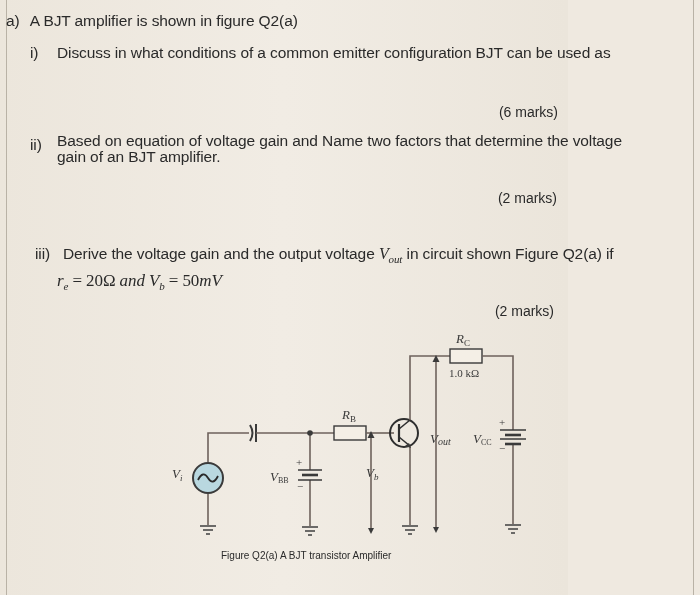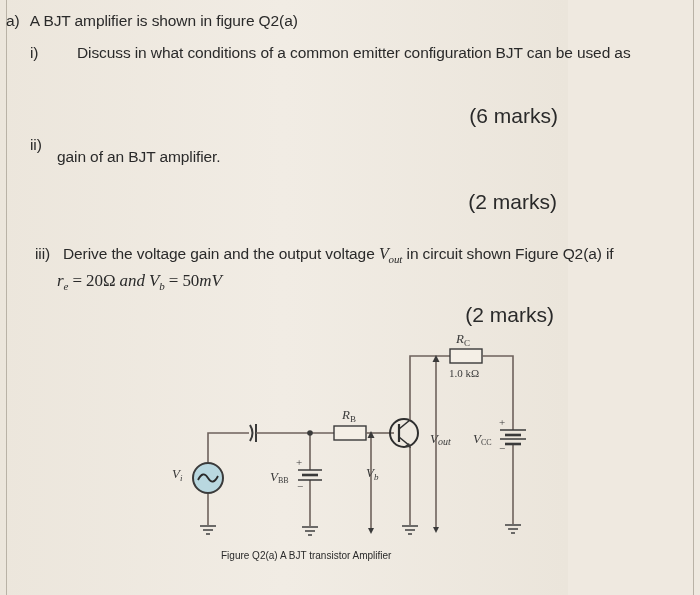--- a/index.html
+++ b/index.html
@@ -9,44 +9,45 @@
     font-family:"Liberation Sans", sans-serif;
     color:#2a2a2a;
     position:relative;
   }
   .page {
     position:absolute; left:0; top:0; width:568px; height:595px;
     background:linear-gradient(90deg,#ece6dc 0%,#f1ece4 50%,#ebe5db 100%);
   }
   .edge-line { position:absolute; top:0; bottom:0; width:1px; background:#b9b2a6; }
   .txt { position:absolute; font-size:15.5px; white-space:nowrap; letter-spacing:-0.1px; }
-  .marks { position:absolute; font-size:21px; white-space:nowrap; }
+  .marks { position:absolute; font-size:14px; white-space:nowrap; }
   .math { font-family:"Liberation Serif","DejaVu Serif", serif; font-style:italic; font-size:17px; }
   .math .up { font-style:normal; }
   sub { font-size:11px; }
   svg text { font-family:"Liberation Serif","DejaVu Serif", serif; }
   .caption { position:absolute; font-size:10px; white-space:nowrap; }
 </style>
 </head>
 <body>
 
 <div class="page">
   <div class="edge-line" style="left:6px;"></div>
   <div class="edge-line" style="left:693px;"></div>
 
   <div class="txt" style="left:6px; top:12px;">
     <span>a)</span>
     <span style="margin-left:6px;">A BJT amplifier is shown in figure Q2(a)</span>
   </div>
 
   <div class="txt" style="left:30px; top:44px;">i)</div>
-  <div class="txt" style="left:57px; top:44px;margin-left:20px;">Discuss in what conditions of a common emitter configuration BJT can be used as</div>
+  <div class="txt" style="left:57px; top:44px;">Discuss in what conditions of a common emitter configuration BJT can be used as</div>
   <div class="marks" style="right:10px; top:104px;">(6 marks)</div>
 
   <div class="txt" style="left:30px; top:136px;">ii)</div>
+  <div class="txt" style="left:57px; top:132px;">Based on equation of voltage gain and Name two factors that determine the voltage</div>
   <div class="txt" style="left:57px; top:148px;">gain of an BJT amplifier.</div>
   <div class="marks" style="right:11px; top:190px;">(2 marks)</div>
 
   <div class="txt" style="left:35px; top:245px;">iii)</div>
   <div class="txt" style="left:63px; top:245px;">
     <span>Derive the voltage gain and the output voltage</span>
     <span class="math" style="font-size:16px;"><span>V</span><sub>out</sub></span>
     <span>in circuit shown Figure Q2(a) if</span>
   </div>
   <div class="txt math" style="left:57px; top:271px;">

